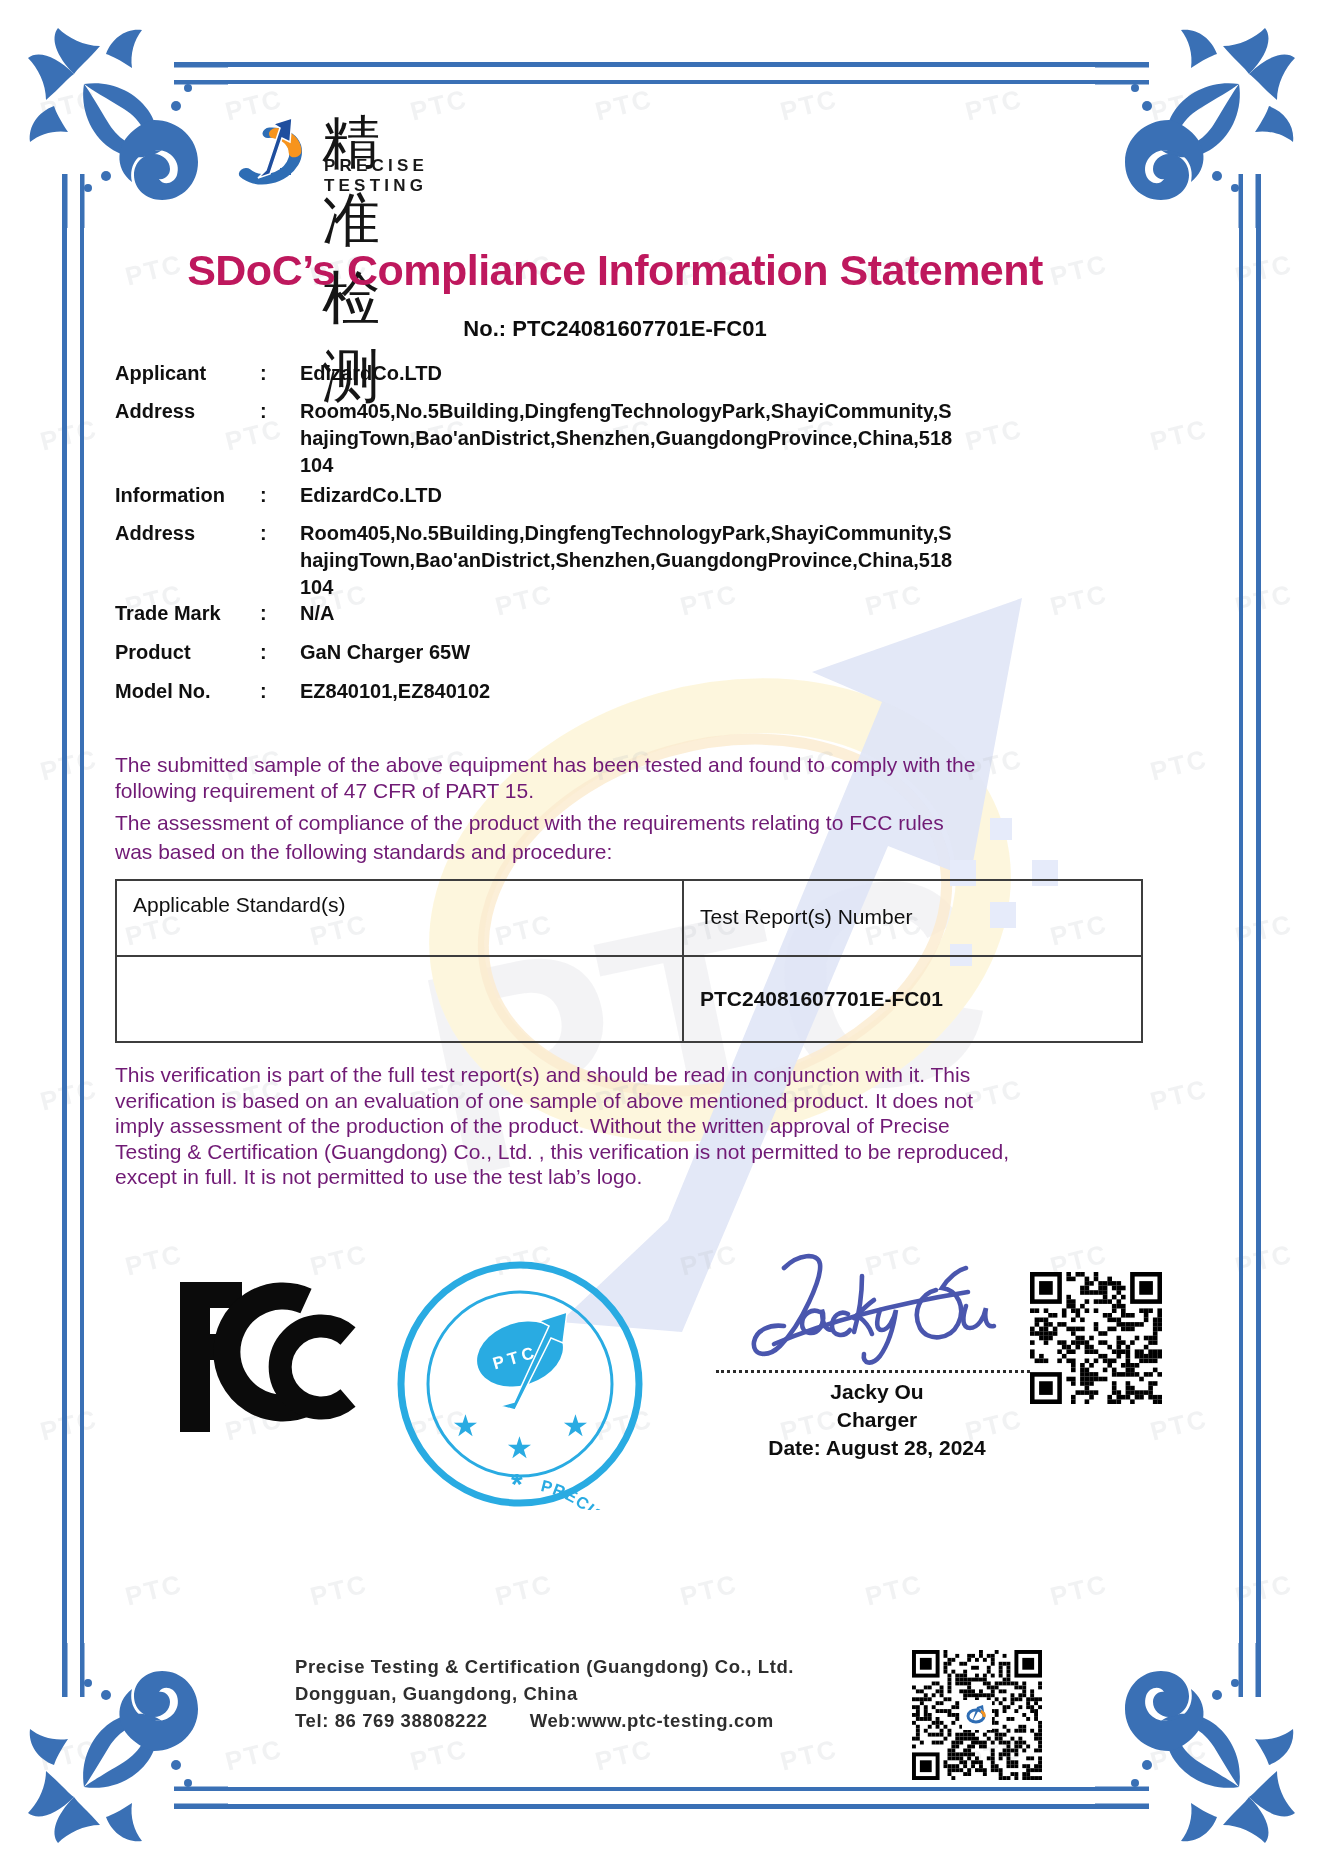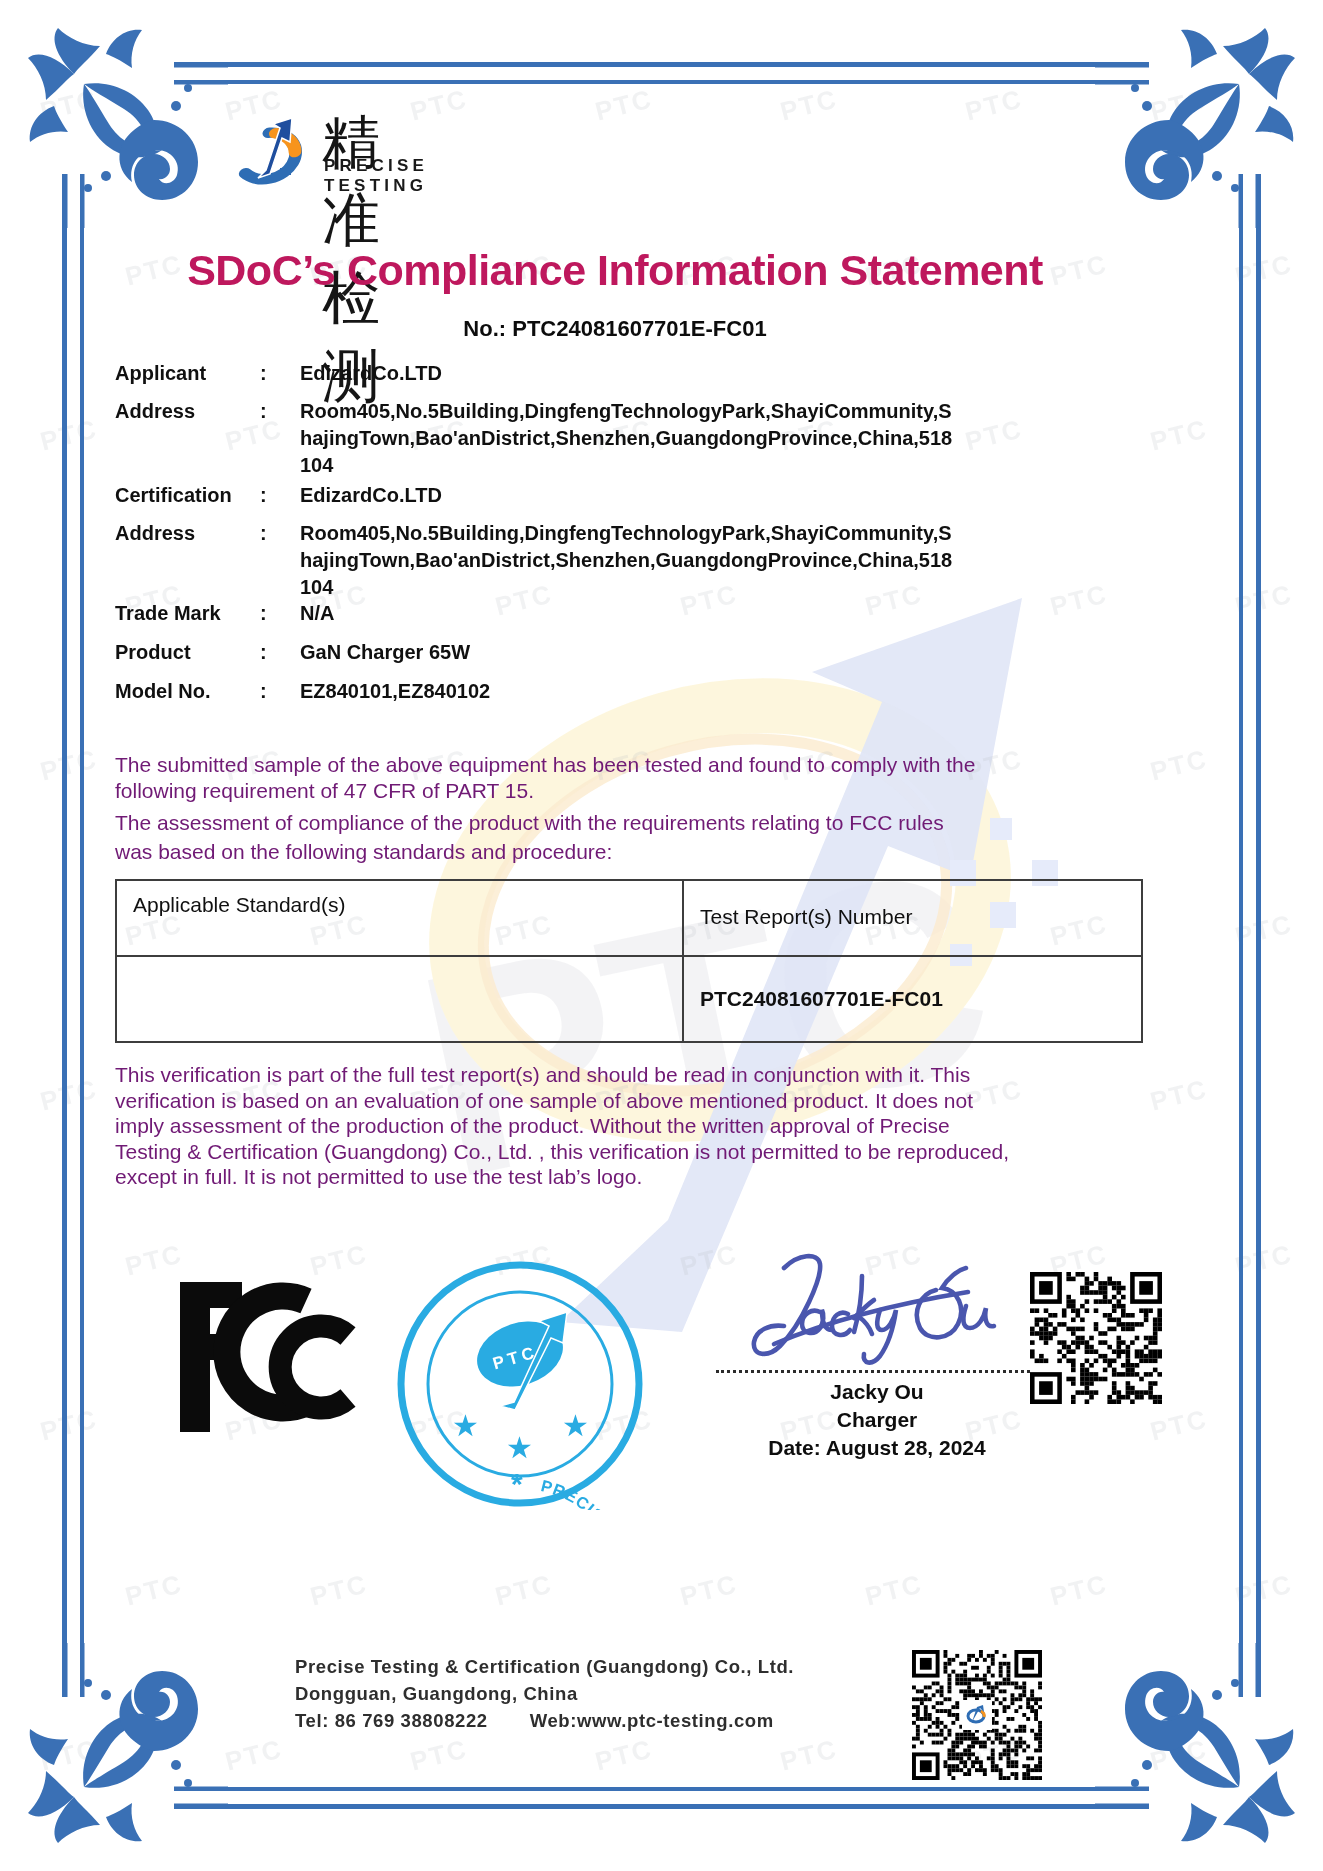--- a/index.html
+++ b/index.html
@@ -270,21 +270,21 @@
     <span class="val">EdizardCo.LTD</span>
   </div>
   <div class="frow" style="top:398px">
     <span class="lab">Address</span>
     <span class="col">:</span>
     <span class="val">Room405,No.5Building,DingfengTechnologyPark,ShayiCommunity,S
 hajingTown,Bao'anDistrict,Shenzhen,GuangdongProvince,China,518
 104</span>
   </div>
   <div class="frow" style="top:482px">
-    <span class="lab">Certification</span>
+    <span class="lab">Information</span>
     <span class="col">:</span>
     <span class="val">EdizardCo.LTD</span>
   </div>
   <div class="frow" style="top:520px">
     <span class="lab">Address</span>
     <span class="col">:</span>
     <span class="val">Room405,No.5Building,DingfengTechnologyPark,ShayiCommunity,S
 hajingTown,Bao'anDistrict,Shenzhen,GuangdongProvince,China,518
 104</span>
   </div>

